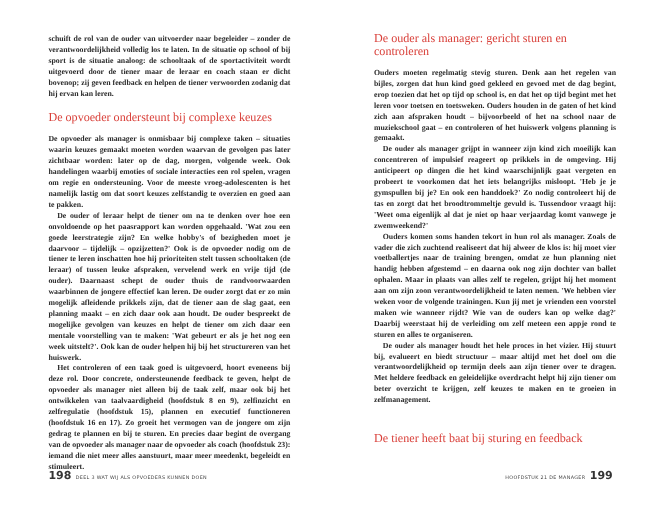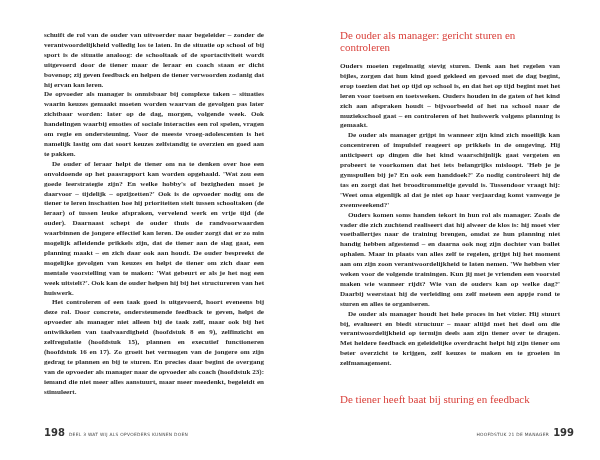--- a/index.html
+++ b/index.html
@@ -1,18 +1,18 @@
 <!DOCTYPE html>
 <html><head>
 <meta charset="utf-8">
 <style>
   html, body { margin: 0; padding: 0; background: #ffffff; }
   body { width: 600px; height: 460px; position: relative; overflow: hidden;
          font-family: "DejaVu Serif", "Liberation Serif", serif; color: #2a2a2a; }
-  .page { position: absolute; top: 0; height: 460px; padding-left: 17px; }
+  .page { position: absolute; top: 0; height: 460px; }
   .page-left { left: 0; width: 300px; }
   .page-right { left: 300px; width: 300px; }
   .col { position: absolute; width: 220px; }
   .page-left .col { left: 44px; top: 31px; }
   .page-right .col { left: 40px; top: 29px; }
   p { margin: 0; font-size: 7.1px; line-height: 9.9px; text-align: justify; font-family: "Liberation Serif", serif; font-weight: bold; color: #2b2b2b; }
   p.indent { text-indent: 8px; }
   h2 { margin: 0; font-family: "Liberation Serif", serif; font-weight: normal; font-size: 11px; color: #d9403a; line-height: 12px; }
   .page-left h2 { margin-top: 11px; margin-bottom: 9px; }
   .page-right h2.first { margin-top: 0; margin-bottom: 9px; }
@@ -21,20 +21,21 @@
   .footer .num { font-size: 10px; font-weight: bold; color: #333; letter-spacing: 0; }
   .page-left .footer { left: 44px; }
   .page-right .footer { right: 43px; justify-content: space-between; }
 </style>
 </head>
 <body>
 
 <div class="page page-left">
   <div class="col">
     <p>schuift de rol van de ouder van uitvoerder naar begeleider – zonder de verantwoordelijkheid volledig los te laten. In de situatie op school of bij sport is de situatie analoog: de schooltaak of de sportactiviteit wordt uitgevoerd door de tiener maar de leraar en coach staan er dicht bovenop; zij geven feedback en helpen de tiener verwoorden zodanig dat hij ervan kan leren.</p>
+    <h2>De opvoeder ondersteunt bij complexe keuzes</h2>
     <p>De opvoeder als manager is onmisbaar bij complexe taken – situaties waarin keuzes gemaakt moeten worden waarvan de gevolgen pas later zichtbaar worden: later op de dag, morgen, volgende week. Ook handelingen waarbij emoties of sociale interacties een rol spelen, vragen om regie en ondersteuning. Voor de meeste vroeg-adolescenten is het namelijk lastig om dat soort keuzes zelfstandig te overzien en goed aan te pakken.</p>
     <p class="indent">De ouder of leraar helpt de tiener om na te denken over hoe een onvoldoende op het paasrapport kan worden opgehaald. 'Wat zou een goede leerstrategie zijn? En welke hobby's of bezigheden moet je daarvoor – tijdelijk – opzijzetten?' Ook is de opvoeder nodig om de tiener te leren inschatten hoe hij prioriteiten stelt tussen schooltaken (de leraar) of tussen leuke afspraken, vervelend werk en vrije tijd (de ouder). Daarnaast schept de ouder thuis de randvoorwaarden waarbinnen de jongere effectief kan leren. De ouder zorgt dat er zo min mogelijk afleidende prikkels zijn, dat de tiener aan de slag gaat, een planning maakt – en zich daar ook aan houdt. De ouder bespreekt de mogelijke gevolgen van keuzes en helpt de tiener om zich daar een mentale voorstelling van te maken: 'Wat gebeurt er als je het nog een week uitstelt?'. Ook kan de ouder helpen hij bij het structureren van het huiswerk.</p>
     <p class="indent">Het controleren of een taak goed is uitgevoerd, hoort eveneens bij deze rol. Door concrete, ondersteunende feedback te geven, helpt de opvoeder als manager niet alleen bij de taak zelf, maar ook bij het ontwikkelen van taalvaardigheid (hoofdstuk 8 en 9), zelfinzicht en zelfregulatie (hoofdstuk 15), plannen en executief functioneren (hoofdstuk 16 en 17). Zo groeit het vermogen van de jongere om zijn gedrag te plannen en bij te sturen. En precies daar begint de overgang van de opvoeder als manager naar de opvoeder als coach (hoofdstuk 23): iemand die niet meer alles aanstuurt, maar meer meedenkt, begeleidt en stimuleert.</p>
   </div>
   <div class="footer">
     <span class="num">198</span>
     <span>DEEL 3  WAT WIJ ALS OPVOEDERS KUNNEN DOEN</span>
   </div>
 </div>
 

